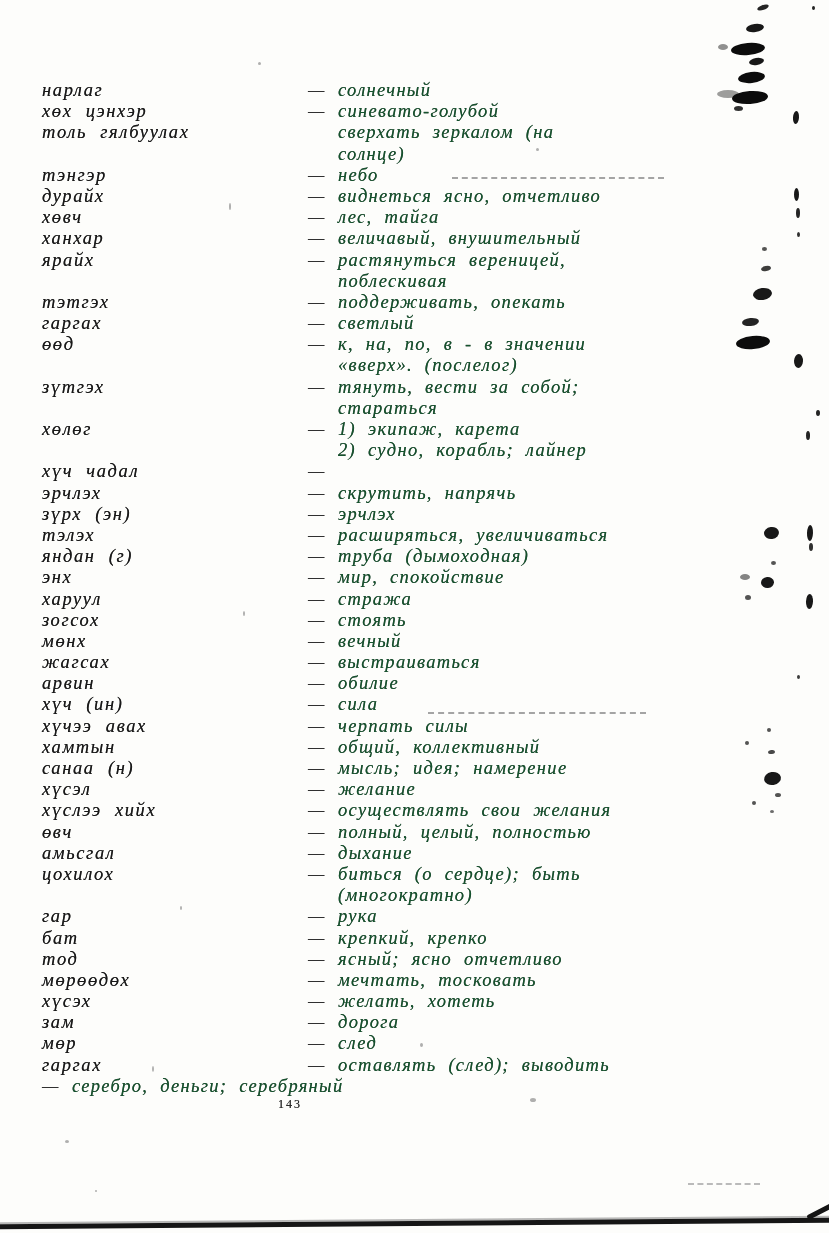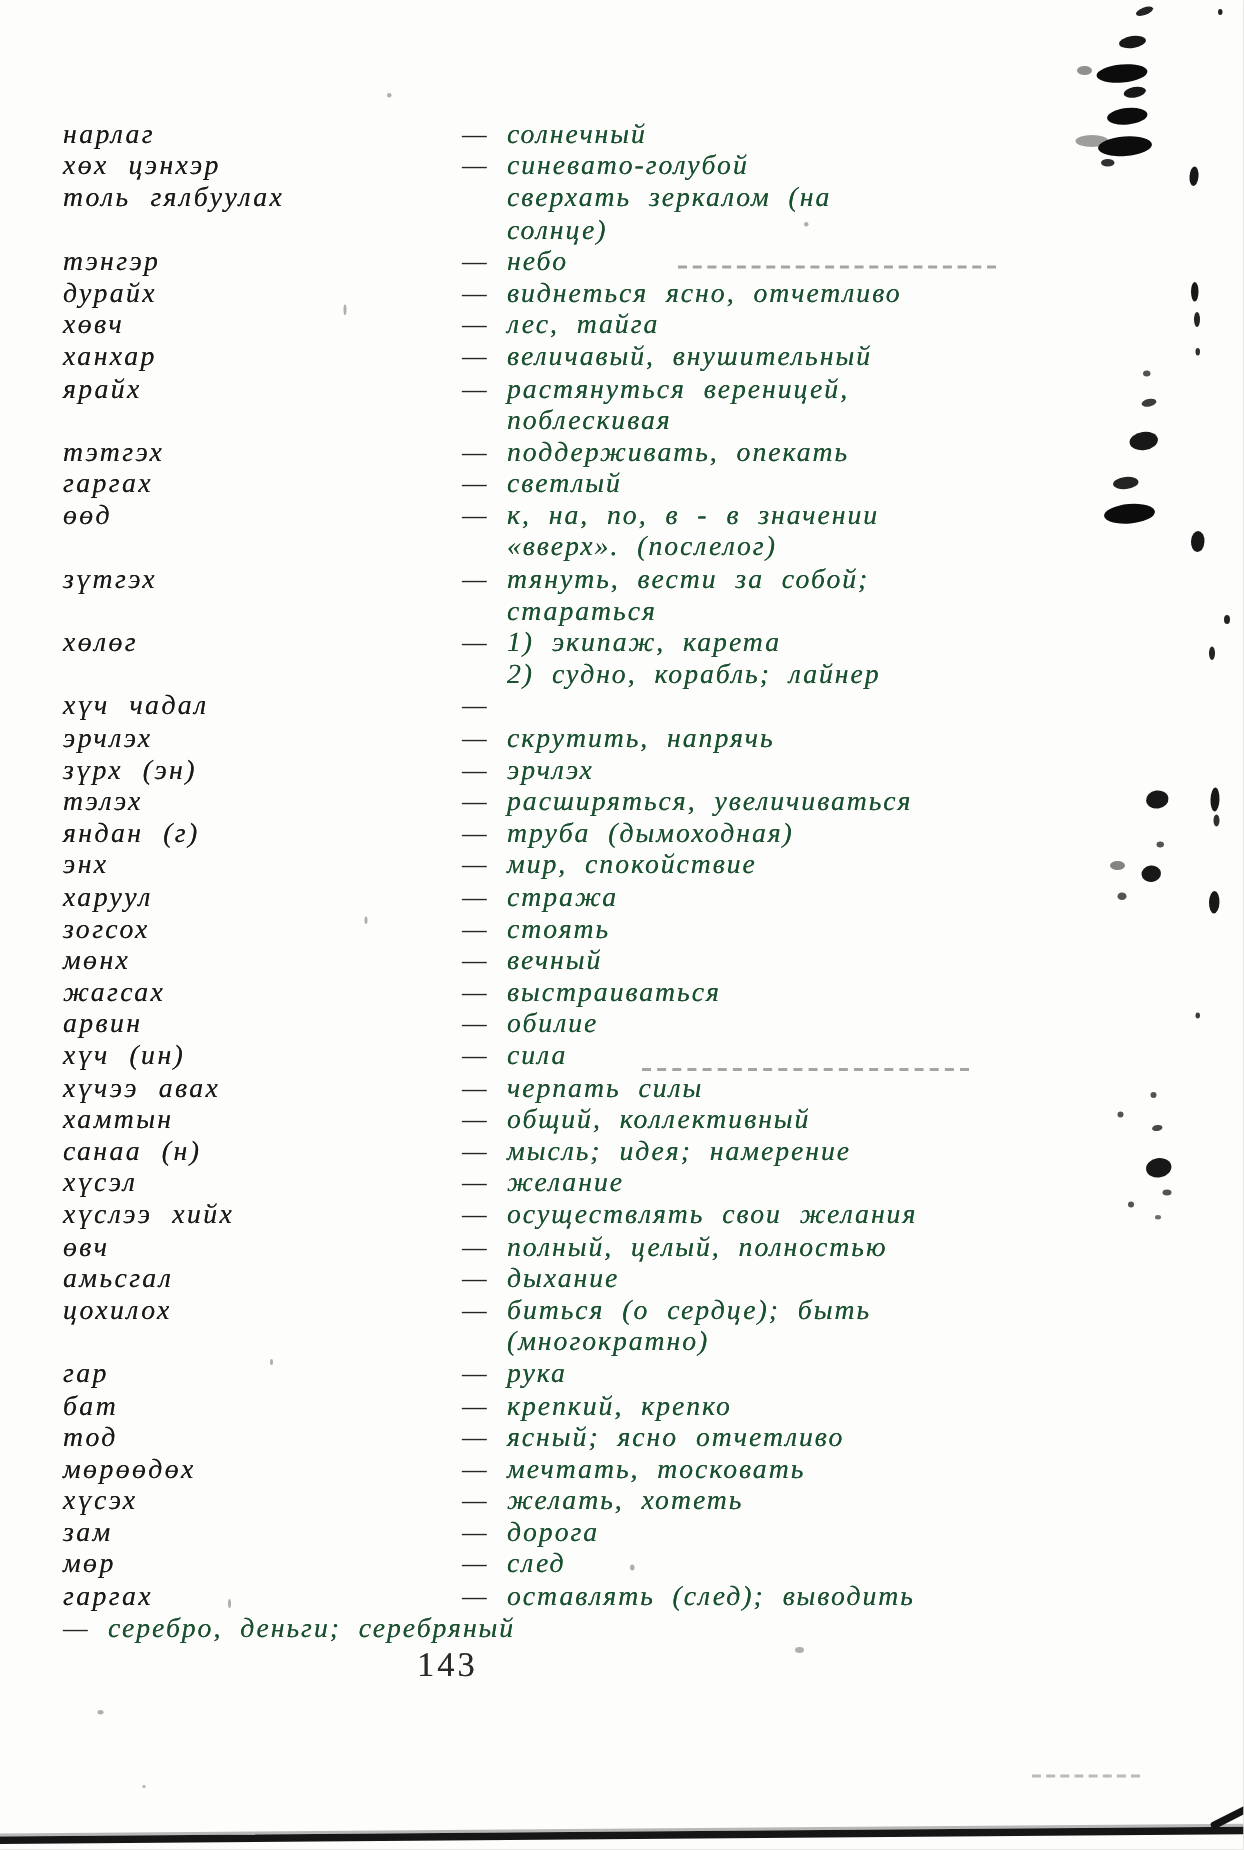--- a/index.html
+++ b/index.html
@@ -34,21 +34,21 @@
     letter-spacing:0;
   }
   .def{
     flex:1;
     letter-spacing:1.3px;word-spacing:6px;
     color:#14532d;
     text-shadow:0 0 .4px rgba(15,15,15,.7);
   }
   .page-number{
     position:absolute;left:278px;top:1097px;
-    font-size:23px;letter-spacing:2px;color:#2a2a2a;
+    font-size:12px;letter-spacing:2px;color:#2a2a2a;
     text-shadow:0 0 .4px rgba(15,15,15,.7);
   }
   
   .smudge{
     position:absolute;background:#0c0c0c;border-radius:50%;
   }
   .speck{
     position:absolute;background:#6f6f6f;border-radius:50%;
   }
   .dashed-artifact{

